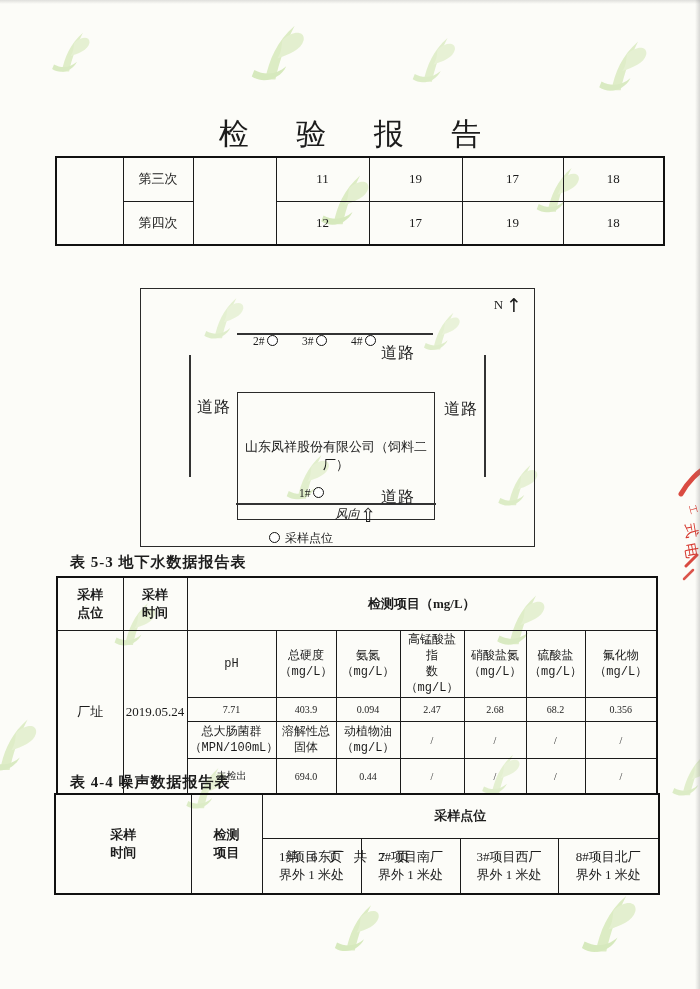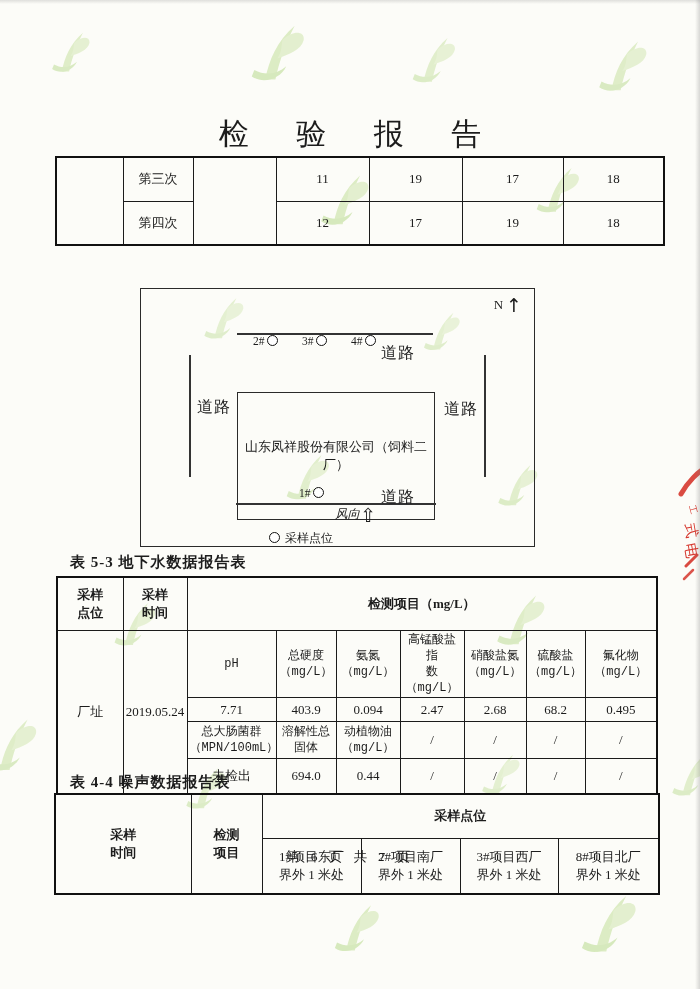--- a/index.html
+++ b/index.html
@@ -30,21 +30,21 @@
   table.t td {
     border:1px solid #1b1b1b; text-align:center; vertical-align:middle;
     font-size:13px; padding:1px 2px; white-space:pre-line; overflow:hidden;
   }
   table.t { border:2px solid #111; }
   .top-table { left:55px; top:156px; width:608px; }
   .top-table td { font-size:13.5px; }
   .t43 { left:56px; top:576px; width:600px; }
   .t44 { left:54px; top:793px; width:604px; }
   .t43 td.sub { font-size:12px; line-height:1.35;font-family:Liberation Mono, monospace; }
-  .t43 td.val { font-size:13px; }
+  .t43 td.val { font-size:10px; }
   .caption { font-size:15px; font-weight:bold; letter-spacing:1px; }
   .cap43 { left:70px; top:553px; }
   .cap44 { left:70px; top:773px; }
 
   
   .diagram { left:140px; top:288px; width:393px; height:257px;
     border:1.5px solid #2a2a2a; }
   .diagram .line { position:absolute; background:#333; }
   .dlabel { position:absolute; font-size:16px; letter-spacing:1px; }
   .dot { display:inline-block; width:9px; height:9px; border:1.6px solid #111;
@@ -247,21 +247,21 @@
       <td class="sub">氟化物
 （mg/L）</td>
     </tr>
     <tr style="height:24px">
       <td class="val">7.71</td>
       <td class="val">403.9</td>
       <td class="val">0.094</td>
       <td class="val">2.47</td>
       <td class="val">2.68</td>
       <td class="val">68.2</td>
-      <td class="val">0.495</td>
+      <td class="val">0.356</td>
     </tr>
     <tr style="height:37px">
       <td class="sub">总大肠菌群
 （MPN/100mL）</td>
       <td class="sub">溶解性总
 固体</td>
       <td class="sub">动植物油
 （mg/L）</td>
       <td class="val">/</td>
       <td class="val">/</td>

